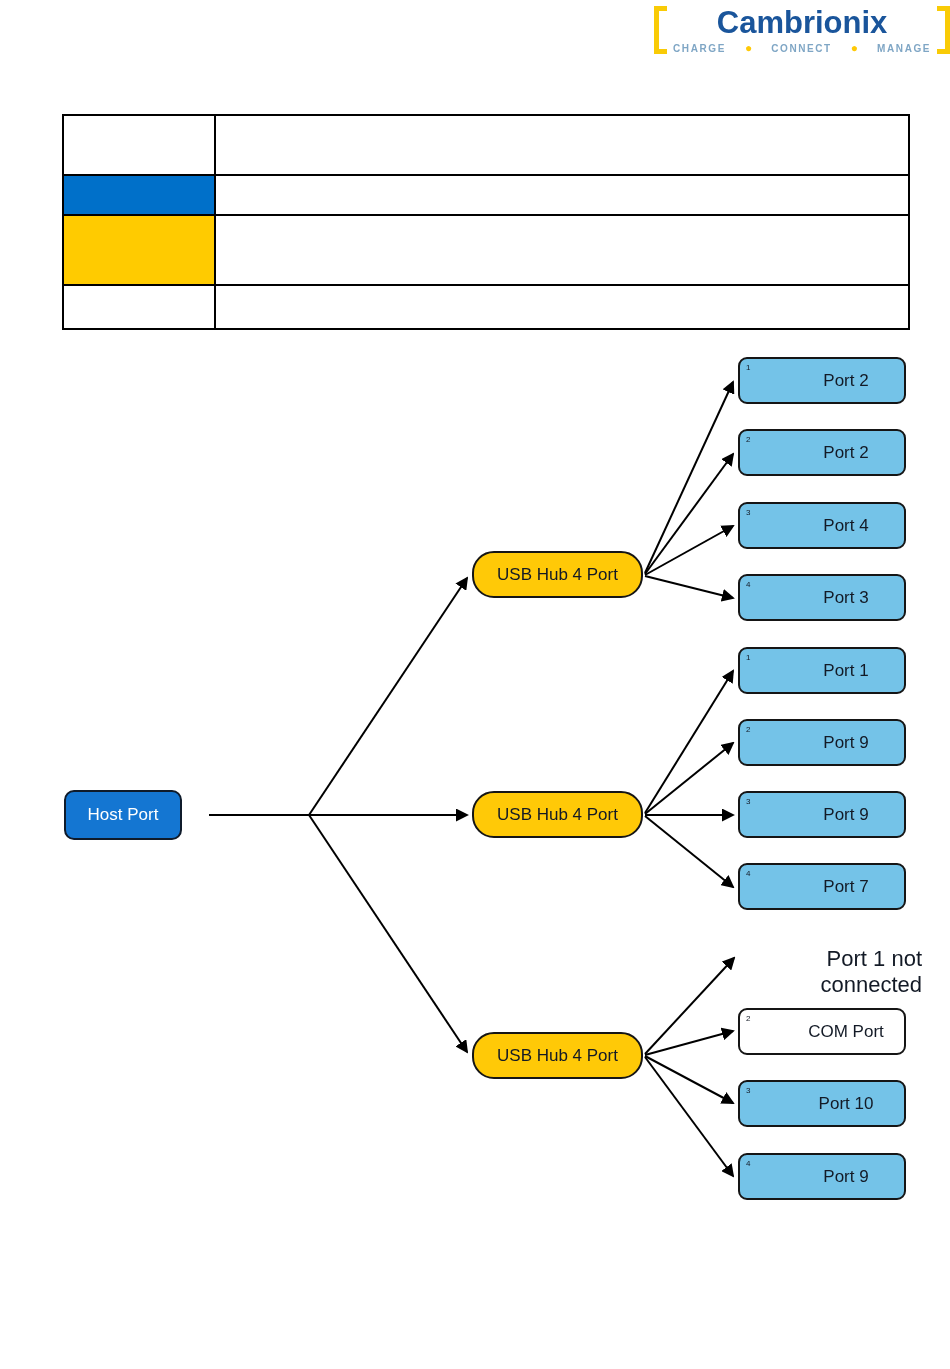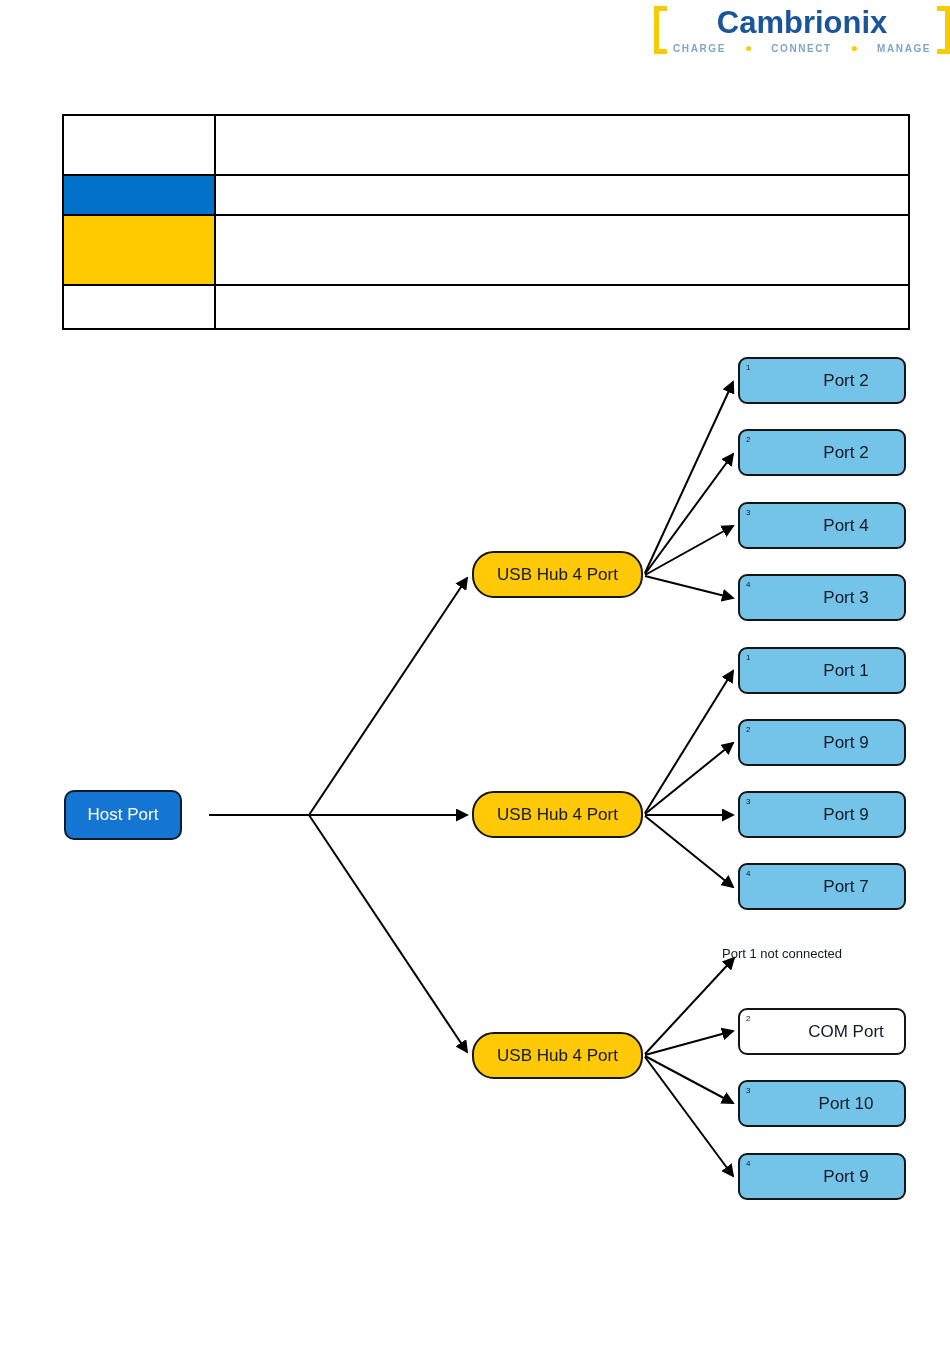--- a/index.html
+++ b/index.html
@@ -99,22 +99,22 @@
     position: absolute;
     left: 6px; top: 5px;
     font-size: 8px;
     color: #131A26;
     line-height: 8px;
   }
   .free-text {
     position: absolute;
     z-index: 2;
     left: 722px; top: 946px; width: 200px;
-    text-align: left;
-    font-size: 13px;
+    text-align: right;
+    font-size: 22px;
     color: #131A26;
   }
 </style>
 </head>
 <body>
 
 <div class="page">
 
   <div class="logo">
     <span class="bracket left"></span>

